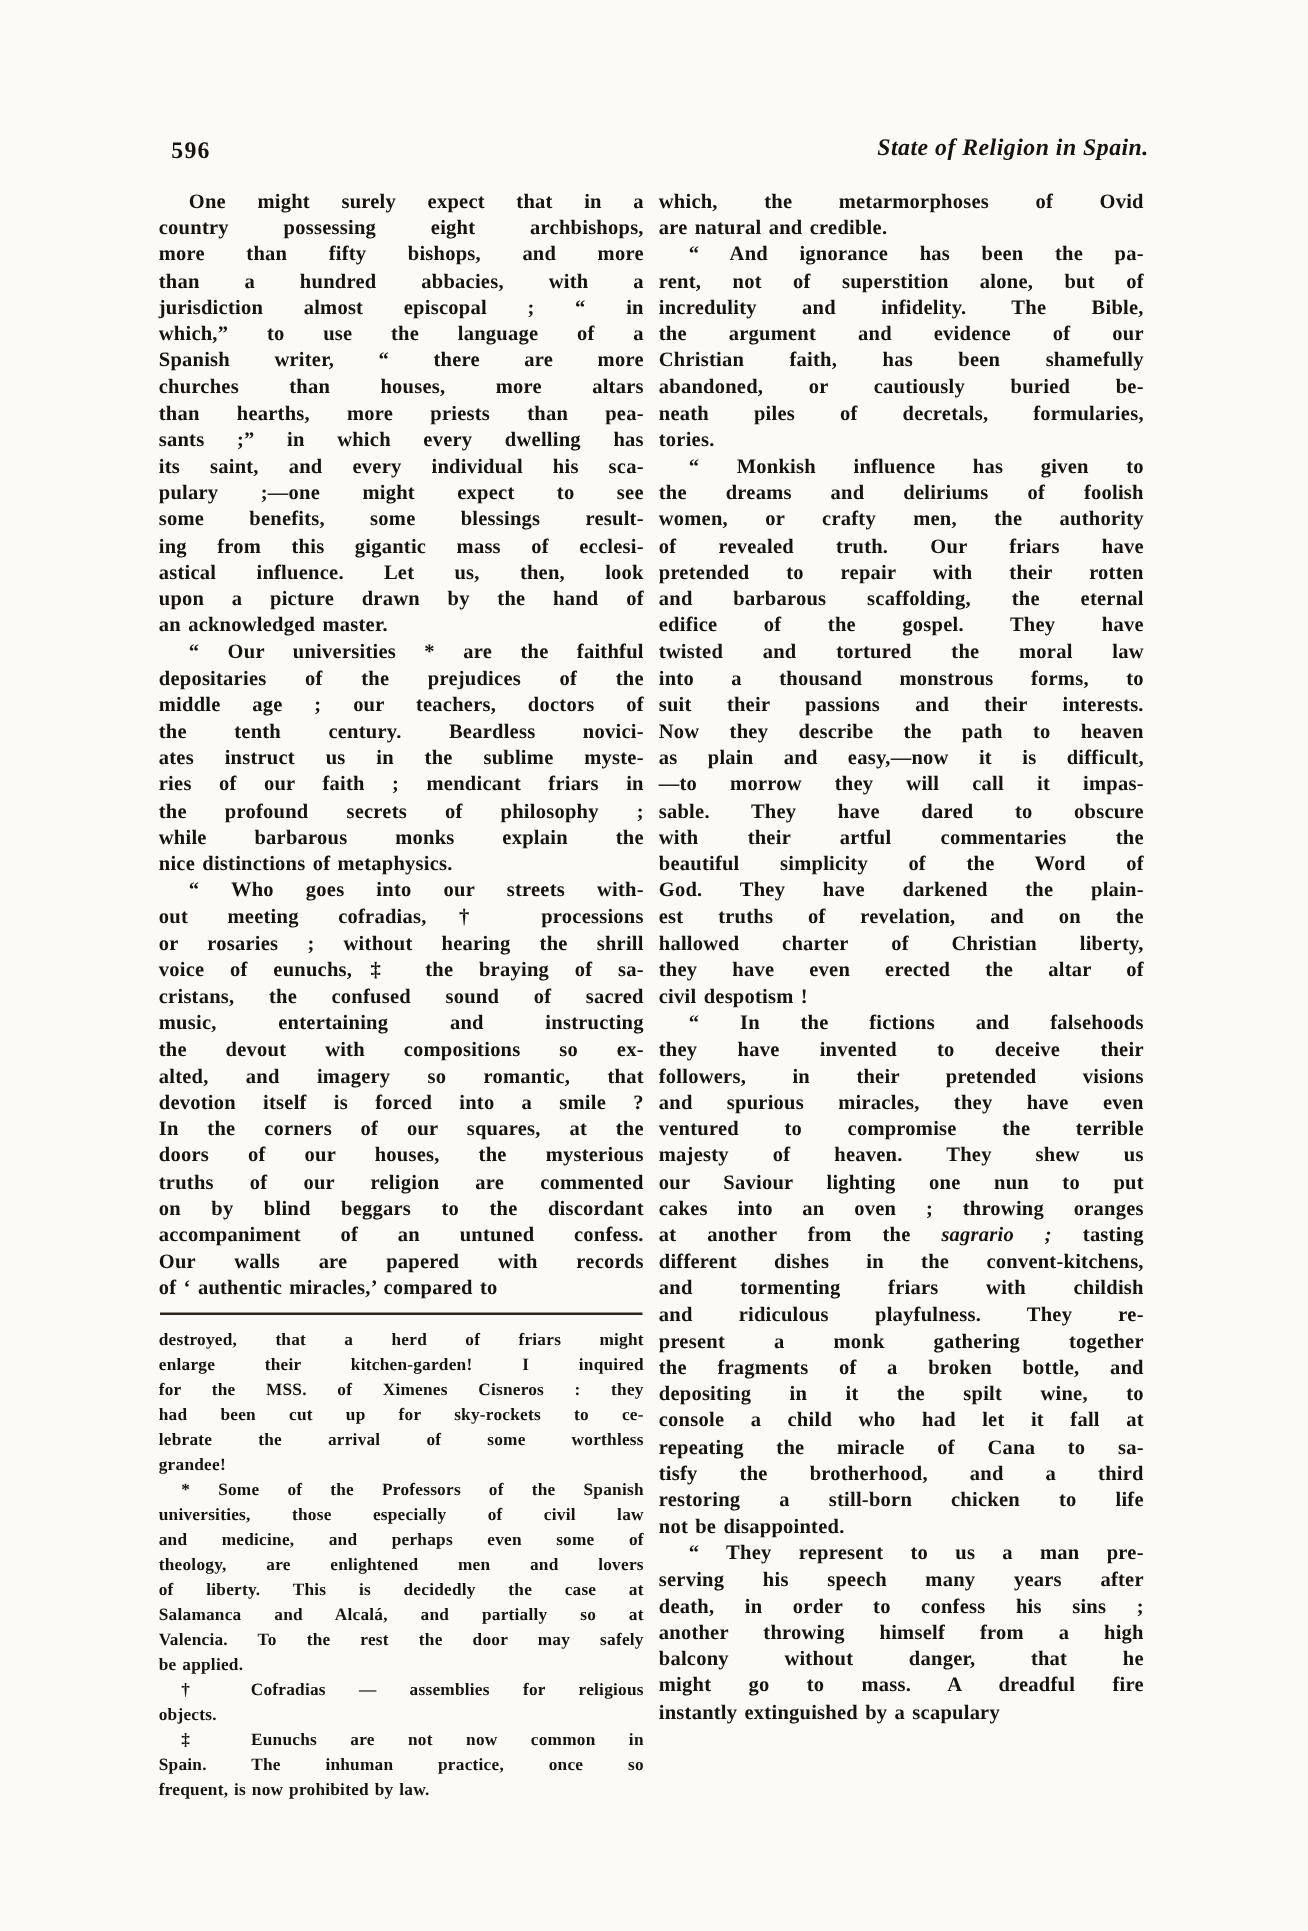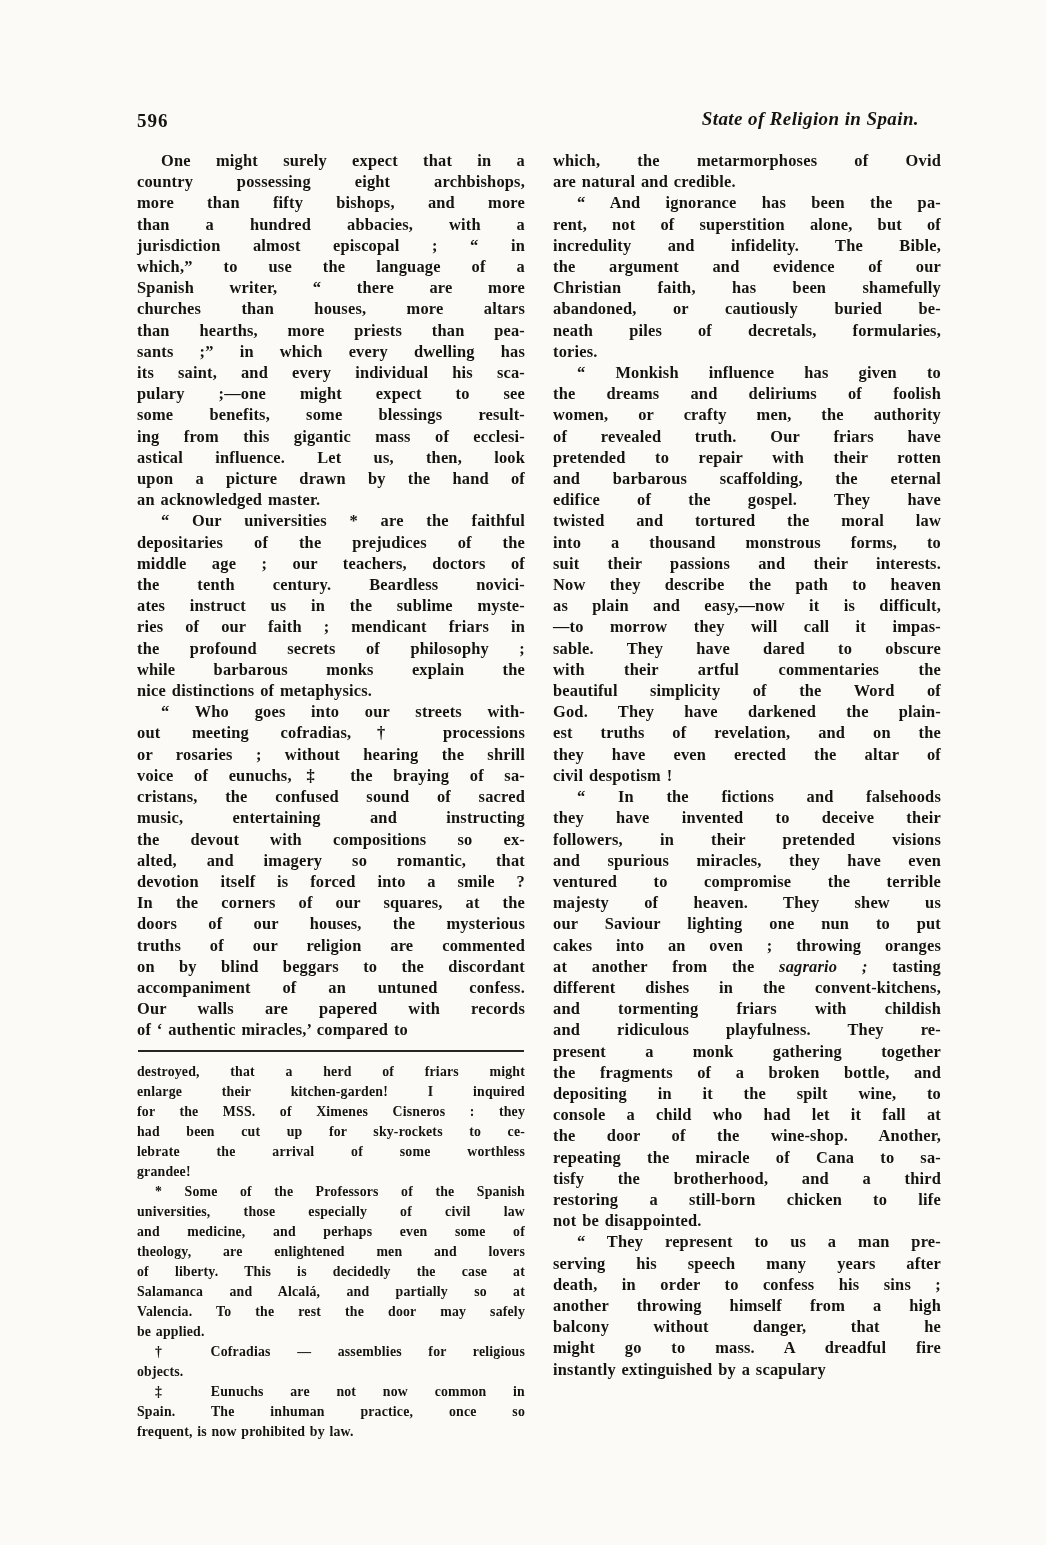--- a/index.html
+++ b/index.html
@@ -14,22 +14,22 @@
   .header { position:absolute; top:108px; left:127px; width:792px; height:32px; }
   .page-number {
     position:absolute; left:10px; top:2px;
     font-size:19px; font-weight:700; letter-spacing:1px;
   }
   .running-title {
     text-align:right; font-style:italic; font-weight:700;
     font-size:19px; letter-spacing:0.4px;
   }
   .columns {
-    position:absolute; top:150px; left:137px; width:792px;
-    display:grid; grid-template-columns:388px 388px; column-gap:28px;
+    position:absolute; top:150px; left:127px; width:792px;
+    display:grid; grid-template-columns:388px 388px; column-gap:12px;
   }
   .col { width:388px; }
   .para { margin:0; }
   .line {
     font-size:16.4px; line-height:21.2px; font-weight:700;
     letter-spacing:0.2px; word-spacing:1.5px;
     text-align:justify; text-align-last:justify;
     white-space:normal;
   }
   .line.lastline { text-align-last:left; }
@@ -167,41 +167,41 @@
             <div class="line"><span>into a thousand monstrous forms, to</span></div>
             <div class="line"><span>suit their passions and their interests.</span></div>
             <div class="line"><span>Now they describe the path to heaven</span></div>
             <div class="line"><span>as plain and easy,—now it is difficult,</span></div>
             <div class="line"><span>—to morrow they will call it impas-</span></div>
             <div class="line"><span>sable. They have dared to obscure</span></div>
             <div class="line"><span>with their artful commentaries the</span></div>
             <div class="line"><span>beautiful simplicity of the Word of</span></div>
             <div class="line"><span>God. They have darkened the plain-</span></div>
             <div class="line"><span>est truths of revelation, and on the</span></div>
+            <div class="line"><span>hallowed charter of Christian liberty,</span></div>
             <div class="line"><span>they have even erected the altar of</span></div>
             <div class="line lastline"><span>civil despotism !</span></div>
           </div>
           <div class="para indent">
             <div class="line"><span>“ In the fictions and falsehoods</span></div>
             <div class="line"><span>they have invented to deceive their</span></div>
             <div class="line"><span>followers, in their pretended visions</span></div>
             <div class="line"><span>and spurious miracles, they have even</span></div>
             <div class="line"><span>ventured to compromise the terrible</span></div>
             <div class="line"><span>majesty of heaven. They shew us</span></div>
             <div class="line"><span>our Saviour lighting one nun to put</span></div>
             <div class="line"><span>cakes into an oven ; throwing oranges</span></div>
             <div class="line"><span>at another from the </span><i>sagrario ;</i><span> tasting</span></div>
             <div class="line"><span>different dishes in the convent-kitchens,</span></div>
             <div class="line"><span>and tormenting friars with childish</span></div>
             <div class="line"><span>and ridiculous playfulness. They re-</span></div>
             <div class="line"><span>present a monk gathering together</span></div>
             <div class="line"><span>the fragments of a broken bottle, and</span></div>
             <div class="line"><span>depositing in it the spilt wine, to</span></div>
             <div class="line"><span>console a child who had let it fall at</span></div>
-            <div class="line"><span>the door of the wine-shop. Another,</span></div>
             <div class="line"><span>repeating the miracle of Cana to sa-</span></div>
             <div class="line"><span>tisfy the brotherhood, and a third</span></div>
             <div class="line"><span>restoring a still-born chicken to life</span></div>
             <div class="line lastline"><span>not be disappointed.</span></div>
           </div>
           <div class="para indent">
             <div class="line"><span>“ They represent to us a man pre-</span></div>
             <div class="line"><span>serving his speech many years after</span></div>
             <div class="line"><span>death, in order to confess his sins ;</span></div>
             <div class="line"><span>another throwing himself from a high</span></div>

